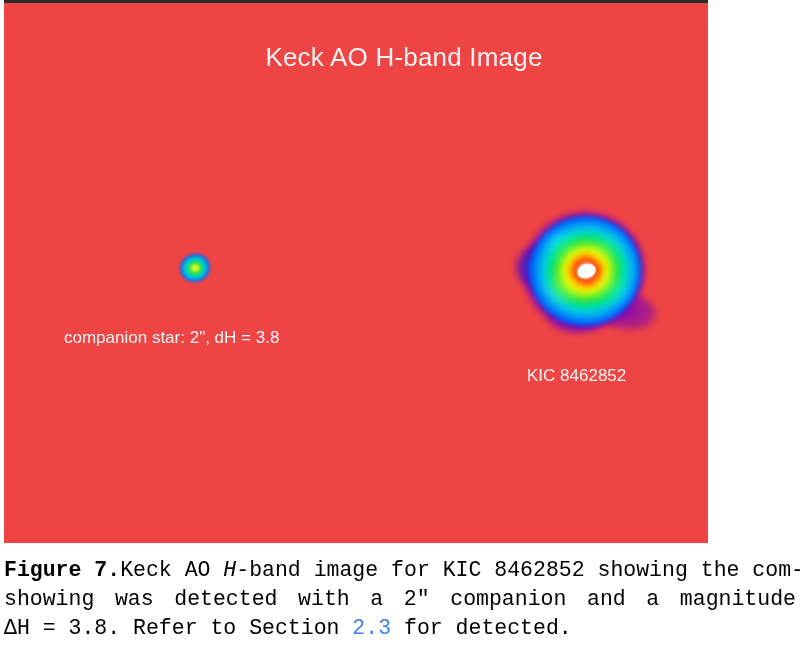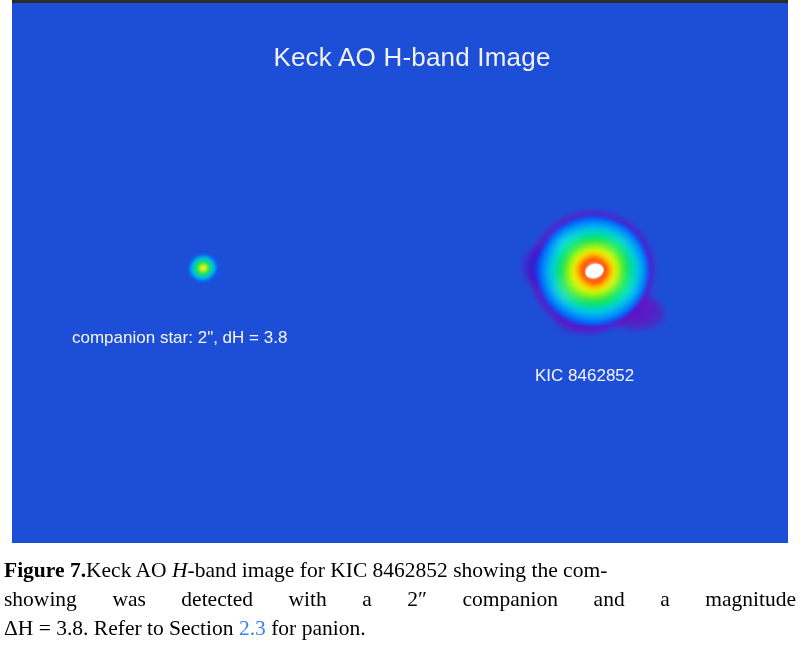--- a/index.html
+++ b/index.html
@@ -12,25 +12,25 @@
     width: 800px;
     height: 656px;
     font-family: "Liberation Sans", sans-serif;
     overflow: hidden;
     position: relative;
   }
 
   
   #figure-panel {
     position: absolute;
-    left: 12px;
+    left: 4px;
     top: 0;
-    width: 776px;
+    width: 704px;
     height: 543px;
-    background: #1d4ed8;
+    background: #ef4444;
     overflow: hidden;
   }
   
   #panel-top-edge {
     position: absolute;
     left: 0; top: 0;
     width: 800px; height: 3px;
     background: #2b2b2b;
   }
 
@@ -220,21 +220,21 @@
         rgba(225,250,40,1) 0%, rgba(150,240,40,0.0) 100%);
     filter: blur(1.1px);
   }
 
   
   #caption {
     position: absolute;
     left: 4px;
     top: 556px;
     width: 792px;
-    font-family: Liberation Serif, serif;
+    font-family: Liberation Mono, monospace;
     font-size: 21.5px;
     line-height: 29px;
     color: #000000;
     text-align: justify;
     text-justify: inter-word;
   }
   #caption .figno { font-weight: bold; }
   #caption .ital  { font-style: italic; }
   #caption .ref   { color: #3b82f6; }
   #caption .line  { display: block; white-space: nowrap; }
@@ -287,15 +287,15 @@
       <span class="nowrap">detected</span>
       <span class="nowrap">with</span>
       <span class="nowrap">a</span>
       <span class="nowrap">2″</span>
       <span class="nowrap">companion</span>
       <span class="nowrap">and</span>
       <span class="nowrap">a</span>
       <span class="nowrap">magnitude</span>
     </span>
   <span class="line">
-    <span>ΔH = 3.8. Refer to Section </span><span class="ref">2.3</span><span> for panion.</span>
+    <span>ΔH = 3.8. Refer to Section </span><span class="ref">2.3</span><span> for detected.</span>
   </span>
 </div>
 
 </body></html>

